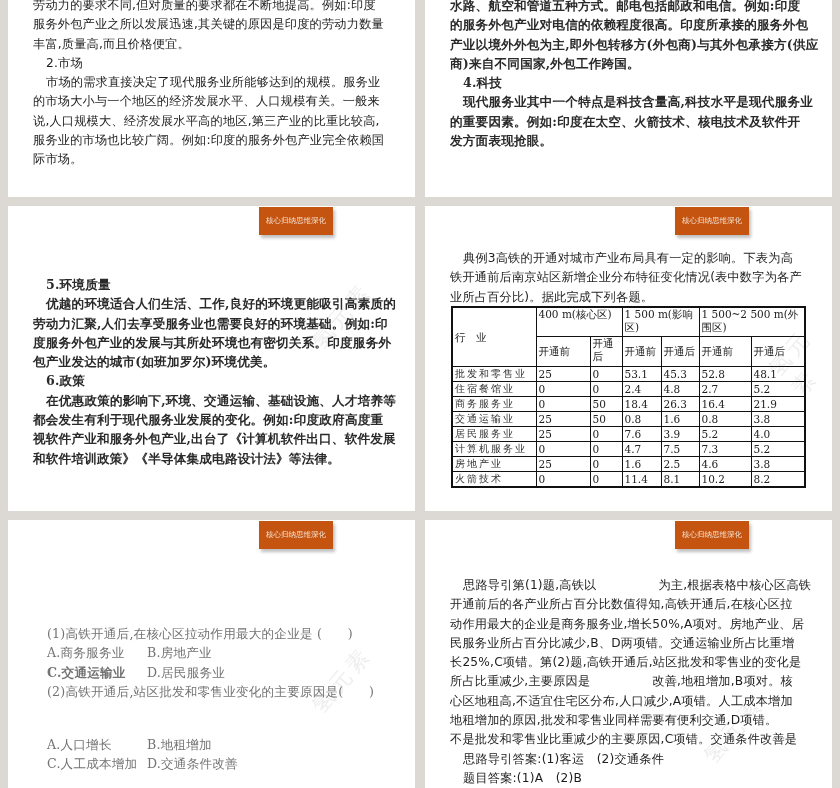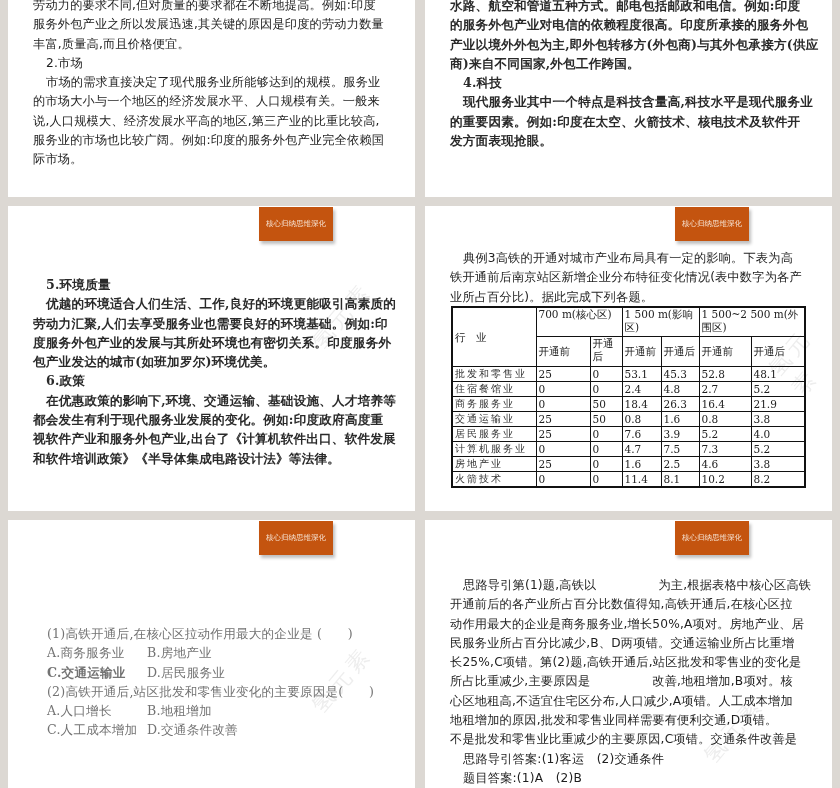--- a/index.html
+++ b/index.html
@@ -23,21 +23,21 @@
   .text {
     position: absolute; font-size: 12.6px; line-height: 19.3px;
     letter-spacing: 0.2px;
   }
   .sans { font-family: "DejaVu Sans", "Liberation Sans", sans-serif; font-size: 12.2px; }
   .serif { font-family: "DejaVu Serif", "Liberation Serif", serif; font-weight: bold; color: #2a2a2a; }
   .text p { margin: 0; }
   .indent { text-indent: 13px; }
 
   .badge {
-    position: absolute; top: 1px; width: 74px; height: 34px;
+    position: absolute; top: 1px; width: 74px; height: 28px;
     background: #c4540f;
     color: #f6e2d2; font-family: Liberation Serif, serif;
     font-size: 7.5px; display: flex; align-items: center; justify-content: center;
     box-shadow: 2px 3px 3px rgba(0,0,0,0.25);
   }
   #p3 .badge, #p5 .badge { left: 251px; }
   #p4 .badge, #p6 .badge { left: 250px; }
 
   .watermark {
     position: absolute; font-family: "DejaVu Sans", "Liberation Sans", sans-serif;
@@ -120,21 +120,21 @@
         <col style="width:54px">
         <col style="width:32px">
       <col style="width:39px">
         <col style="width:38px">
         <col style="width:52px">
         <col style="width:54px">
     </colgroup>
     <tbody>
         <tr style="height:29px">
       <td rowspan="2" style="vertical-align:middle" class="sans-cell">行　业</td>
-      <td colspan="2" class="h">700 m(核心区)</td>
+      <td colspan="2" class="h">400 m(核心区)</td>
       <td colspan="2" class="h">1 500 m(影响区)</td>
       <td colspan="2" class="h">1 500~2 500 m(外围区)</td>
     </tr>
     <tr style="height:30px">
       <td>开通前</td>
       <td class="h">开通后</td>
       <td>开通前</td>
       <td>开通后</td>
       <td>开通前</td>
       <td>开通后</td>
@@ -221,21 +221,21 @@
   <div class="text serif" style="left:39px; top:104px; width:360px; font-weight:normal; color:#737373;">
     <p>(1)高铁开通后,在核心区拉动作用最大的企业是 (　　)</p>
     <p>
       <span style="display:inline-block; width:100px;">A.商务服务业</span><span>B.房地产业</span>
     </p>
     <p>
       <span style="display:inline-block; width:100px;font-weight:bold;">C.交通运输业</span><span>D.居民服务业</span>
     </p>
     <p>(2)高铁开通后,站区批发和零售业变化的主要原因是(　　)</p>
     <p>
-      <span style="display:inline-block; width:100px;">A.人口增长</span><span>B.地租增加</span>
+      <span style="display:inline-block; width:100px;margin-top:34px;">A.人口增长</span><span>B.地租增加</span>
     </p>
     <p>
       <span style="display:inline-block; width:100px;">C.人工成本增加</span><span>D.交通条件改善</span>
     </p>
   </div>
 </div>
 
 <div class="panel" id="p6">
   <div class="badge">核心归纳思维深化</div>
   <div class="watermark" style="left:270px; top:195px;">氢元素</div>

